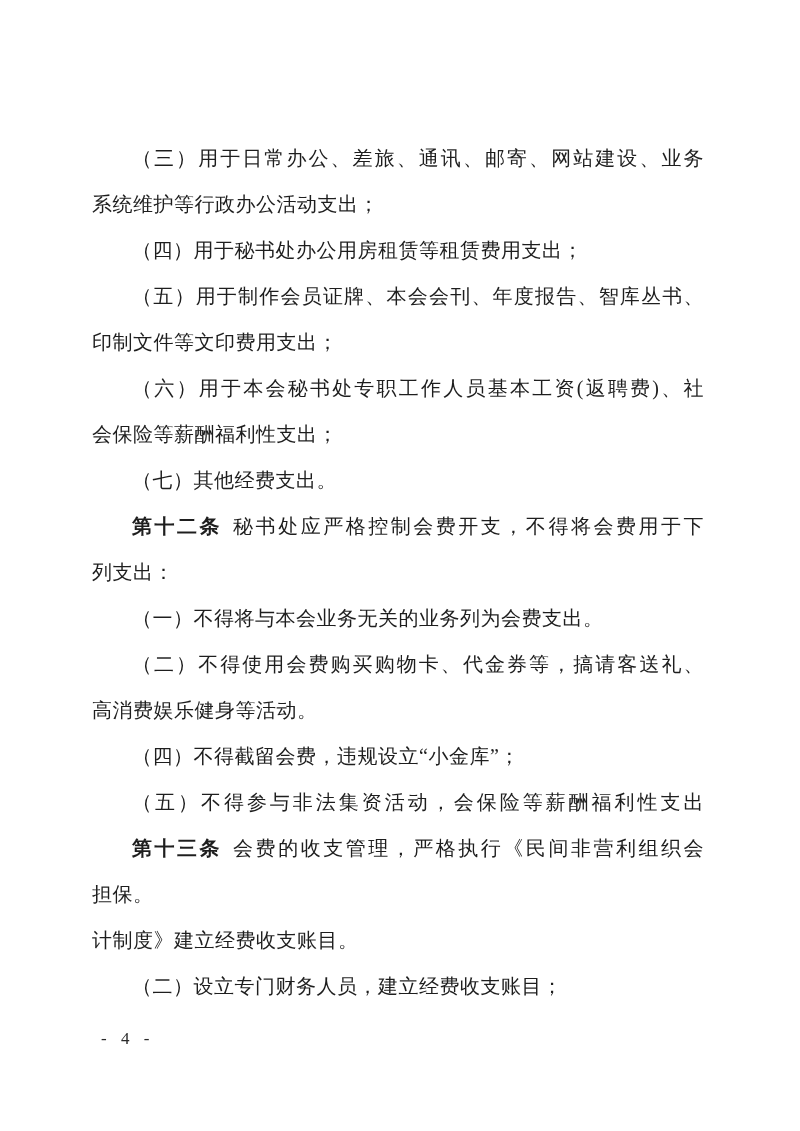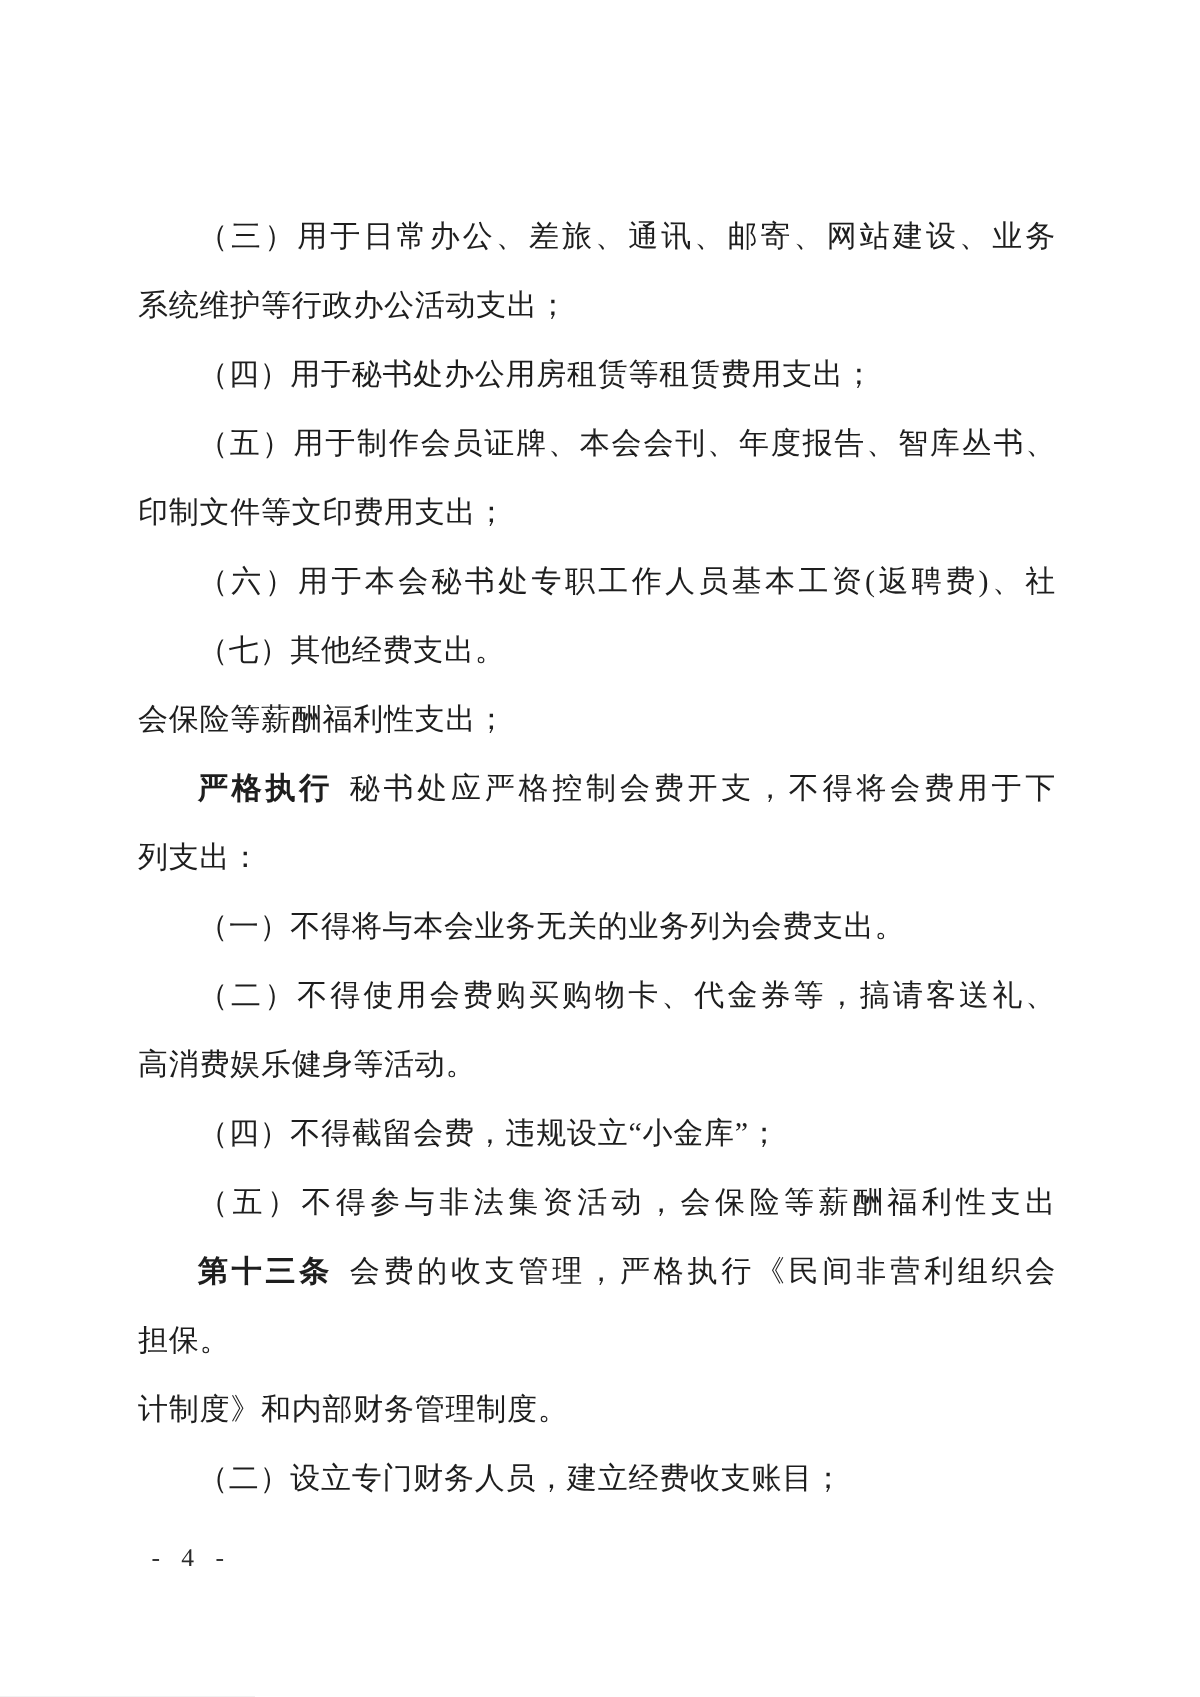--- a/index.html
+++ b/index.html
@@ -57,32 +57,32 @@
 <body>
 
 <div class="page">
   <div class="content">
     <p class="ln indent just">（三）用于日常办公、差旅、通讯、邮寄、网站建设、业务</p>
     <p class="ln">系统维护等行政办公活动支出；</p>
     <p class="ln indent">（四）用于秘书处办公用房租赁等租赁费用支出；</p>
     <p class="ln indent just">（五）用于制作会员证牌、本会会刊、年度报告、智库丛书、</p>
     <p class="ln">印制文件等文印费用支出；</p>
     <p class="ln indent just">（六）用于本会秘书处专职工作人员基本工资(返聘费)、社</p>
+    <p class="ln">会保险等薪酬福利性支出；</p>
     <p class="ln indent">（七）其他经费支出。</p>
-    <p class="ln">会保险等薪酬福利性支出；</p>
     <p class="ln indent just">
-      <b class="art">严格执行</b><span>秘书处应严格控制会费开支，不得将会费用于下</span>
+      <b class="art">第十二条</b><span>秘书处应严格控制会费开支，不得将会费用于下</span>
     </p>
     <p class="ln">列支出：</p>
     <p class="ln indent">（一）不得将与本会业务无关的业务列为会费支出。</p>
     <p class="ln indent just">（二）不得使用会费购买购物卡、代金券等，搞请客送礼、</p>
     <p class="ln">高消费娱乐健身等活动。</p>
     <p class="ln indent">（四）不得截留会费，违规设立“小金库”；</p>
     <p class="ln indent just">（五）不得参与非法集资活动，会保险等薪酬福利性支出</p>
     <p class="ln indent just">
       <b class="art">第十三条</b><span>会费的收支管理，严格执行《民间非营利组织会</span>
     </p>
     <p class="ln">担保。</p>
-    <p class="ln">计制度》和内部财务管理制度。</p>
+    <p class="ln">计制度》建立经费收支账目。</p>
     <p class="ln indent">（二）设立专门财务人员，建立经费收支账目；</p>
   </div>
   <div class="footer">- 4 -</div>
 </div>
 
 </body></html>

